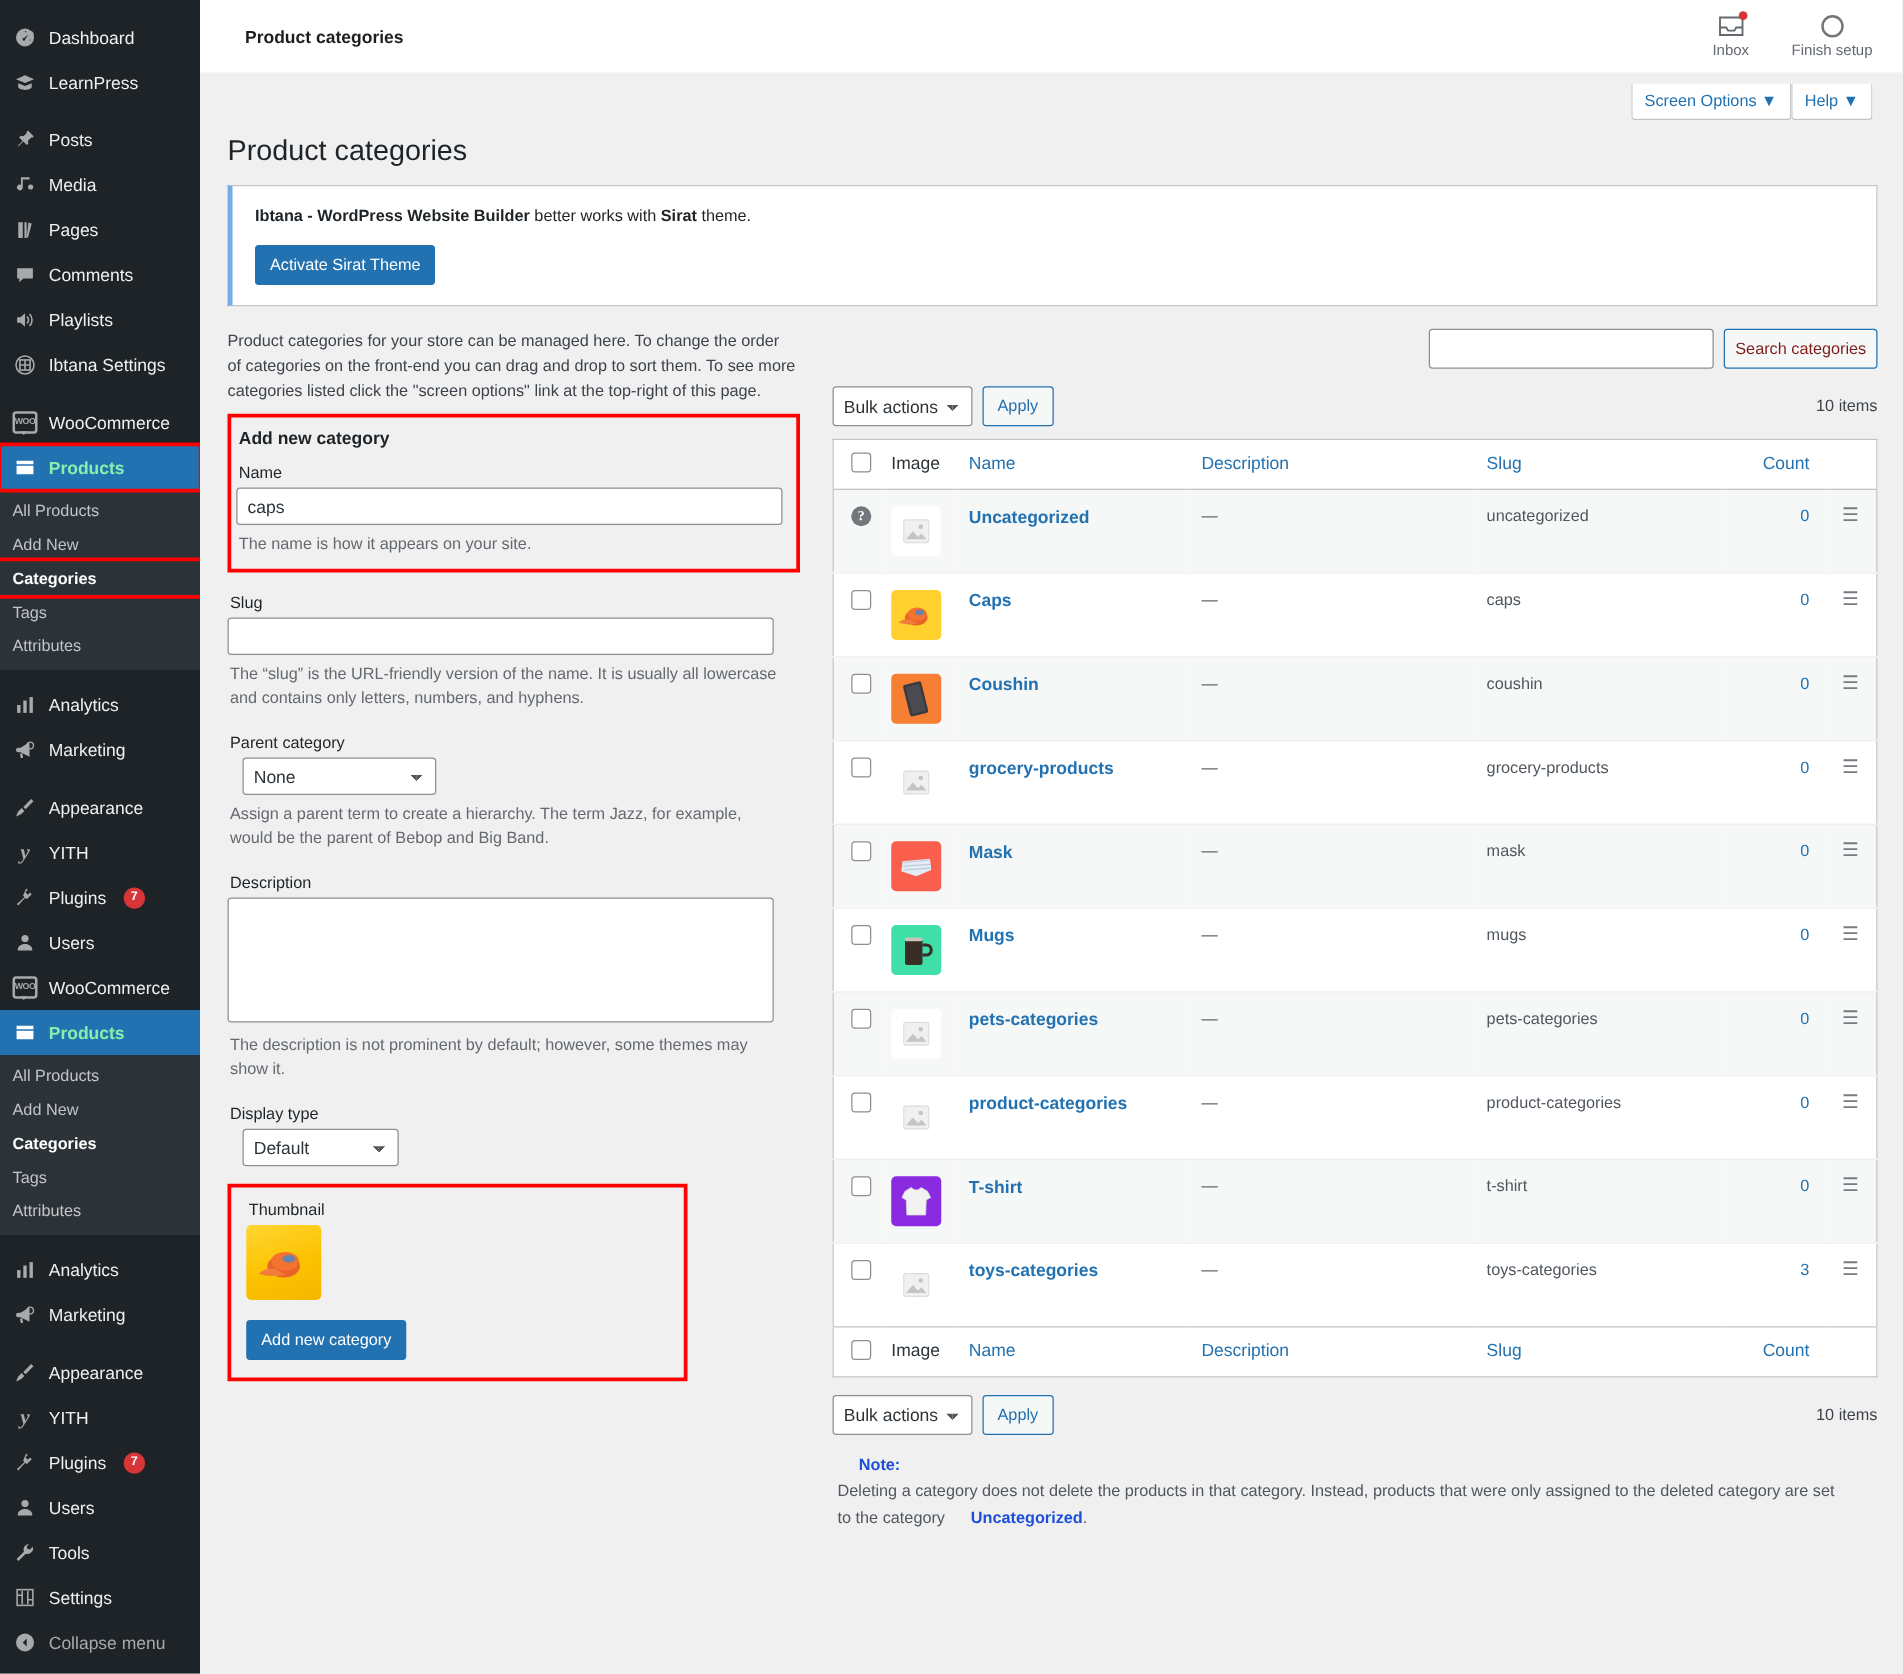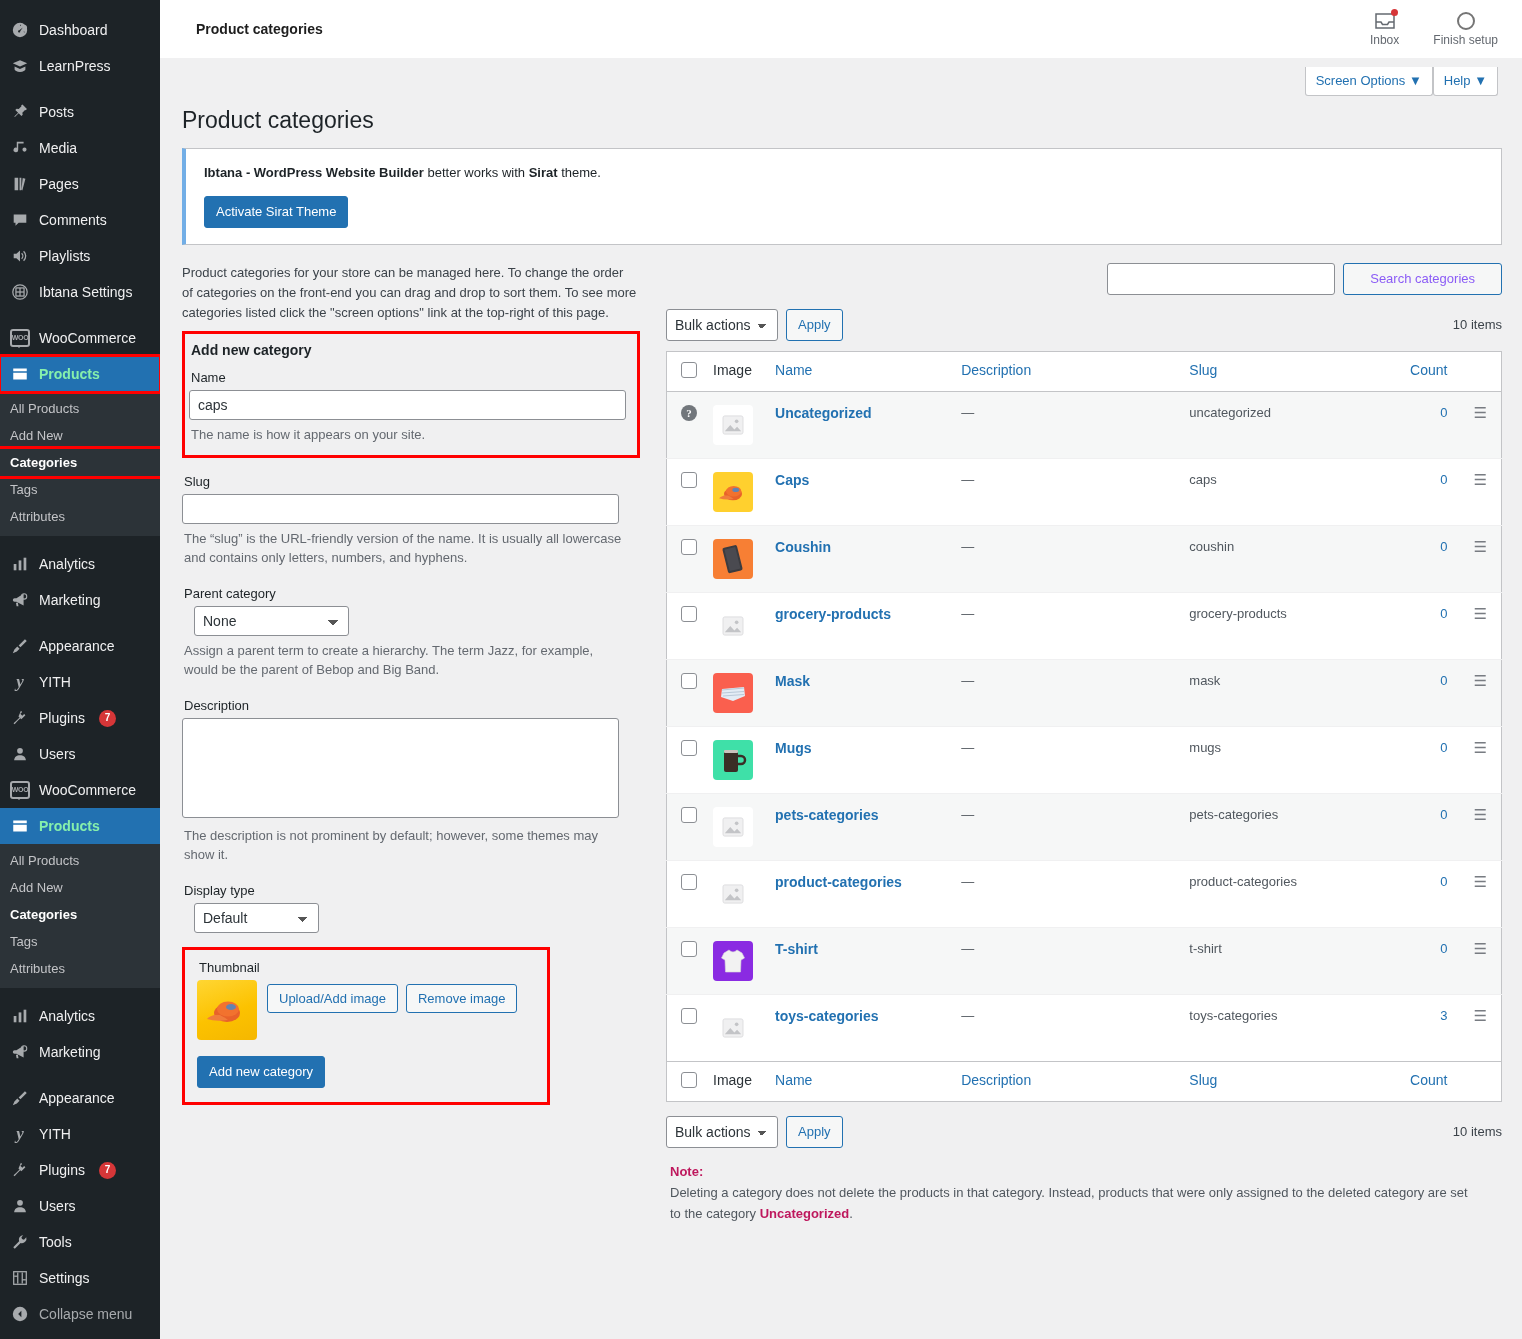--- a/index.html
+++ b/index.html
@@ -194,22 +194,22 @@
   
   .table-col { flex:1; min-width:0; }
   .search-row { display:flex; justify-content:flex-end; align-items:center; gap:0; }
   .search-input {
     width:228px;height:32px;border:1px solid #8c8f94;border-radius:3px;
     background:#fff;padding:0 8px;font-size:14px;
     font-family:"Liberation Sans", sans-serif;
   }
   .search-btn {
     margin-left:8px;
-    background:#f6f7f7;border:1px solid #2271b1;color:#8b5cf6;
-    border-radius:3px;height:32px;padding:0 26px;font-size:13px;cursor:pointer;
+    background:#f6f7f7;border:1px solid #2271b1;color:#7f1d1d;
+    border-radius:3px;height:32px;padding:0 8px;font-size:13px;cursor:pointer;
   }
   .tablenav { display:flex; align-items:center; margin-top:14px; }
   .bulk-sel {
     height:32px;border:1px solid #8c8f94;border-radius:3px;background:#fff;
     font-size:14px;color:#2c3338;padding:0 26px 0 8px;
     font-family:"Liberation Sans", sans-serif;
     appearance:none;-webkit-appearance:none;
     background-image: linear-gradient(45deg, transparent 50%, #555 50%), linear-gradient(135deg, #555 50%, transparent 50%);
     background-position: calc(100% - 15px) 14px, calc(100% - 10px) 14px;
     background-size: 5px 5px, 5px 5px; background-repeat:no-repeat;
@@ -253,21 +253,21 @@
     display:flex;align-items:center;justify-content:center;
     font-family:"Liberation Serif", serif;
   }
   .handle { color:#787c82; font-size:15px; cursor:grab; line-height:1; letter-spacing:0; }
   .thumb-cell { width:40px;height:40px;border-radius:4px;overflow:hidden;
     display:flex;align-items:center;justify-content:center; }
   .thumb-ph { background:#fff; }
   .ph-icon { width:22px;height:20px; }
 
   .note { padding: 14px 20px 0 4px; font-size:13px; color:#50575e; line-height:1.6; }
-  .note b { color:#be185d; }
+  .note b { color:#1d4ed8;margin-left:17px; }
 </style>
 </head>
 <body>
 
 <div class="app">
 
   <nav class="sidebar">
 
     <div class="menu-item">
       <span class="mi-icon">
@@ -642,24 +642,20 @@
         <div class="hl-box2">
           <label class="field-label">Thumbnail</label>
           <div class="thumb-row">
             <div class="thumb-img">
               <svg width="46" height="34" viewBox="0 0 46 34">
                 <ellipse cx="23" cy="20" rx="13" ry="9" fill="#e8622a"></ellipse>
                 <path d="M10 22 Q4 24 3 26 Q12 29 24 27 Q20 24 16 22 Z" fill="#f07d3c"></path>
                 <ellipse cx="24" cy="16" rx="11" ry="7.5" fill="#f2722e"></ellipse>
                 <ellipse cx="27" cy="14" rx="5" ry="3" fill="#4a86c8" opacity="0.85"></ellipse>
               </svg>
-            </div>
-            <div style="display:flex;gap:8px;padding-top:4px;">
-              <button class="btn-sec">Upload/Add image</button>
-              <button class="btn-sec">Remove image</button>
             </div>
           </div>
           <button class="btn-primary btn-add-cat">Add new category</button>
         </div>
 
       </div>
 
       <div class="table-col">
 
         <div class="search-row">

